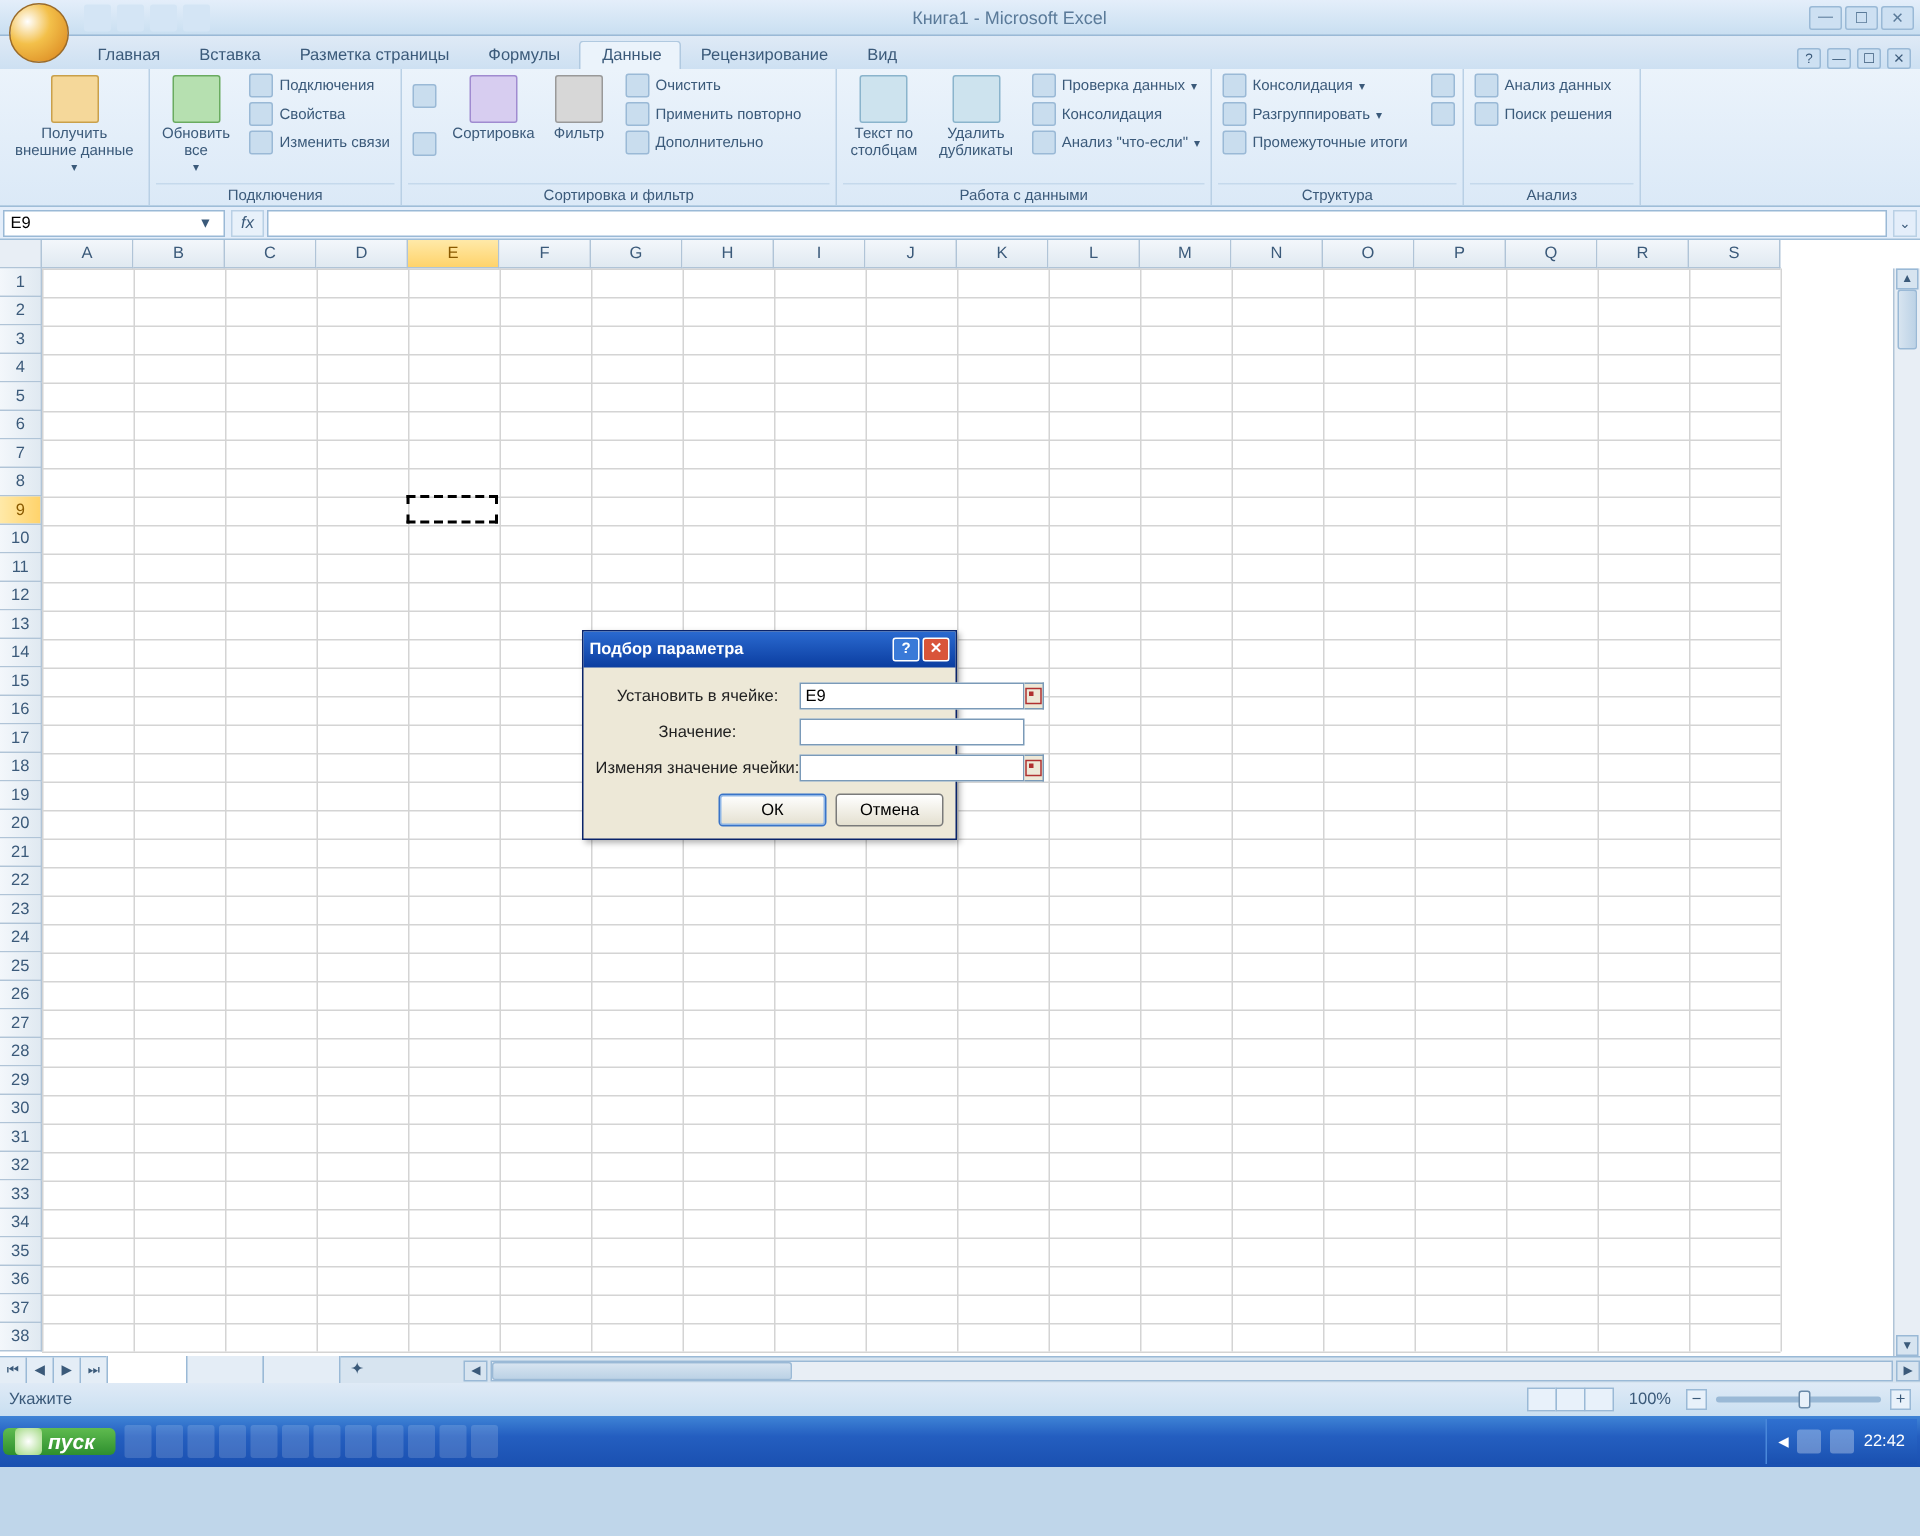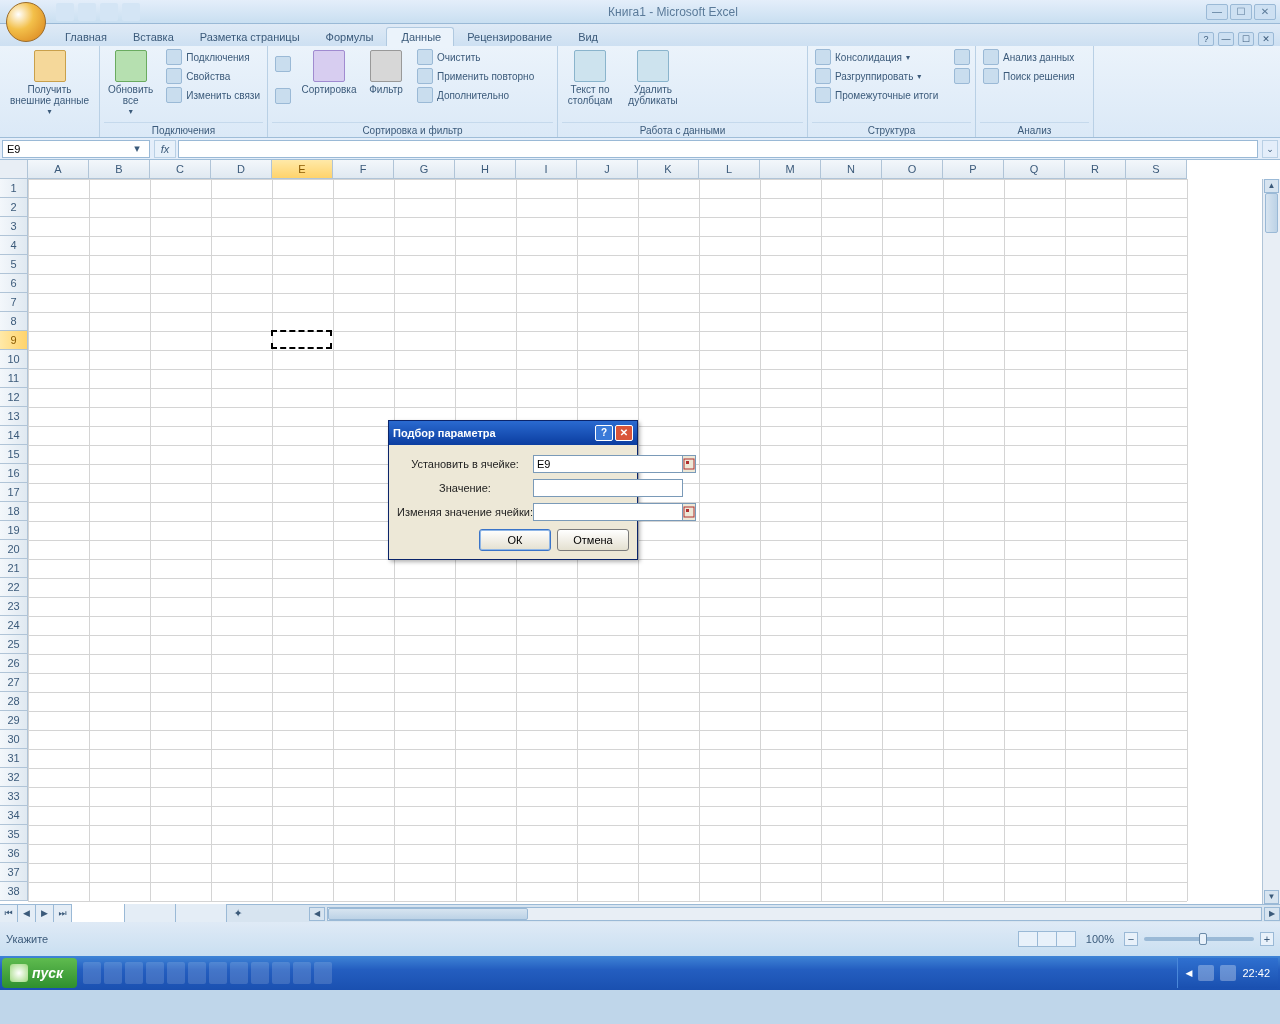--- a/index.html
+++ b/index.html
@@ -65,32 +65,32 @@
 .sheet-tabs { display:flex; align-items:flex-end; }
 .sheet-tab { padding:20px 10px; font-size:11px; background:#e4edf6; border:1px solid #9ab9d6; border-bottom:none; margin-left:-1px; color:#3b5a7a;}
 .sheet-tab.active { background:#fff; font-weight:bold; }
 .sheet-add { width:22px; text-align:center; font-size:11px; color:#3b5a7a; line-height:17px; }
 .hscroll { flex:1; display:flex; align-items:center; margin-left:60px; }
 .hscroll-track { flex:1; height:14px; background:#e8eef5; border:1px solid #9ab9d6; margin:0 2px; position:relative; }
 .hscroll-thumb { position:absolute; left:0; top:0; bottom:0; width:200px; background:linear-gradient(#d7e4f0,#bcd2e6); border:1px solid #9ab9d6; border-radius:2px; }
 .hscroll-btn { width:16px; height:14px; background:#d7e4f0; border:1px solid #9ab9d6; font-size:8px; text-align:center; line-height:12px; color:#3b5a7a;}
 
 
-.statusbar { height:34px; background:linear-gradient(#dfeaf6,#c9dff1); display:flex; align-items:center; padding:0 6px; font-size:11px; color:#3b5a7a; }
+.statusbar { height:22px; background:linear-gradient(#dfeaf6,#c9dff1); display:flex; align-items:center; padding:0 6px; font-size:11px; color:#3b5a7a; }
 .status-right { margin-left:auto; display:flex; align-items:center; gap:6px; }
 .view-btns { display:flex; }
 .view-btn { width:20px; height:16px; border:1px solid #9ab9d6; background:#e8f1fa; margin-left:-1px; }
 .zoom-label { padding:0 4px; }
 .zoom-slider { width:110px; height:4px; background:#9ab9d6; position:relative; border-radius:2px; }
 .zoom-slider-thumb { position:absolute; left:50%; top:-4px; width:8px; height:12px; background:#e8f1fa; border:1px solid #6a8aa8; border-radius:2px; }
 .zoom-btn { width:14px; height:14px; border:1px solid #9ab9d6; text-align:center; line-height:12px; background:#e8f1fa;}
 
 
 .taskbar { height:34px; background:linear-gradient(#3f84d6,#245ec0 40%,#1a50b0); display:flex; align-items:center; padding:0 2px; }
-.start-btn { height:30px; padding:0 14px 0 8px; background:linear-gradient(#5fbb4f,#2e8f2e); border-radius:4px; color:#fff; font-weight:bold; font-style:italic; font-size:14px; display:flex; align-items:center; gap:4px; }
+.start-btn { height:18px; padding:0 14px 0 8px; background:linear-gradient(#5fbb4f,#2e8f2e); border-radius:4px; color:#fff; font-weight:bold; font-style:italic; font-size:14px; display:flex; align-items:center; gap:4px; }
 .start-btn::before { content:""; width:18px; height:18px; background:radial-gradient(circle,#fff,#9ed87e); border-radius:3px; }
 .tb-icons { display:flex; gap:3px; margin:0 6px; }
 .tb-icon { width:18px; height:22px; background:rgba(255,255,255,0.15); border-radius:2px; }
 .task-btn { height:26px; min-width:154px; max-width:154px; margin-left:2px; padding:0 6px; background:linear-gradient(#5a95e0,#3a74c8); border:1px solid #2a5aa8; border-radius:3px; color:#fff; font-size:11px; display:flex; align-items:center; gap:5px; overflow:hidden; white-space:nowrap; }
 .task-btn.active { background:linear-gradient(#2a5aa8,#3a74c8); border-color:#1a4590; }
 .task-btn .ti { width:16px; height:16px; background:#f9d776; border-radius:2px; flex-shrink:0; }
 .tray { margin-left:auto; height:30px; background:linear-gradient(#2f70d0,#1a50b0); padding:0 8px; display:flex; align-items:center; gap:6px; color:#fff; font-size:11px; border-left:1px solid #4a88da; }
 .tray-icon { width:16px; height:16px; background:rgba(255,255,255,0.3); border-radius:2px; }
 
 
@@ -219,20 +219,34 @@
     <div class="group-body">
       <div class="bigbtn" style="width:56px">
         <div class="icon-lg" style="background:#cde3ee;border-color:#8ab4cc"></div>
         <span style="white-space:pre-line">Текст по
 столбцам</span>
       </div>
       <div class="bigbtn" style="width:58px">
         <div class="icon-lg" style="background:#cde3ee;border-color:#8ab4cc"></div>
         <span style="white-space:pre-line">Удалить
 дубликаты</span>
+      </div>
+      <div class="smallbtns">
+        <div class="smallbtn drop-arrow">
+            <span class="icon-sm"></span>
+            <span>Проверка данных</span>
+          </div>
+        <div class="smallbtn">
+            <span class="icon-sm"></span>
+            <span>Консолидация</span>
+          </div>
+        <div class="smallbtn drop-arrow">
+            <span class="icon-sm"></span>
+            <span>Анализ "что-если"</span>
+          </div>
       </div>
     </div>
     <div class="group-label">Работа с данными</div>
   </div>
   <div class="group" style="width:168px">
     <div class="group-body">
       <div class="smallbtns">
         <div class="smallbtn drop-arrow">
             <span class="icon-sm"></span>
             <span>Консолидация</span>

